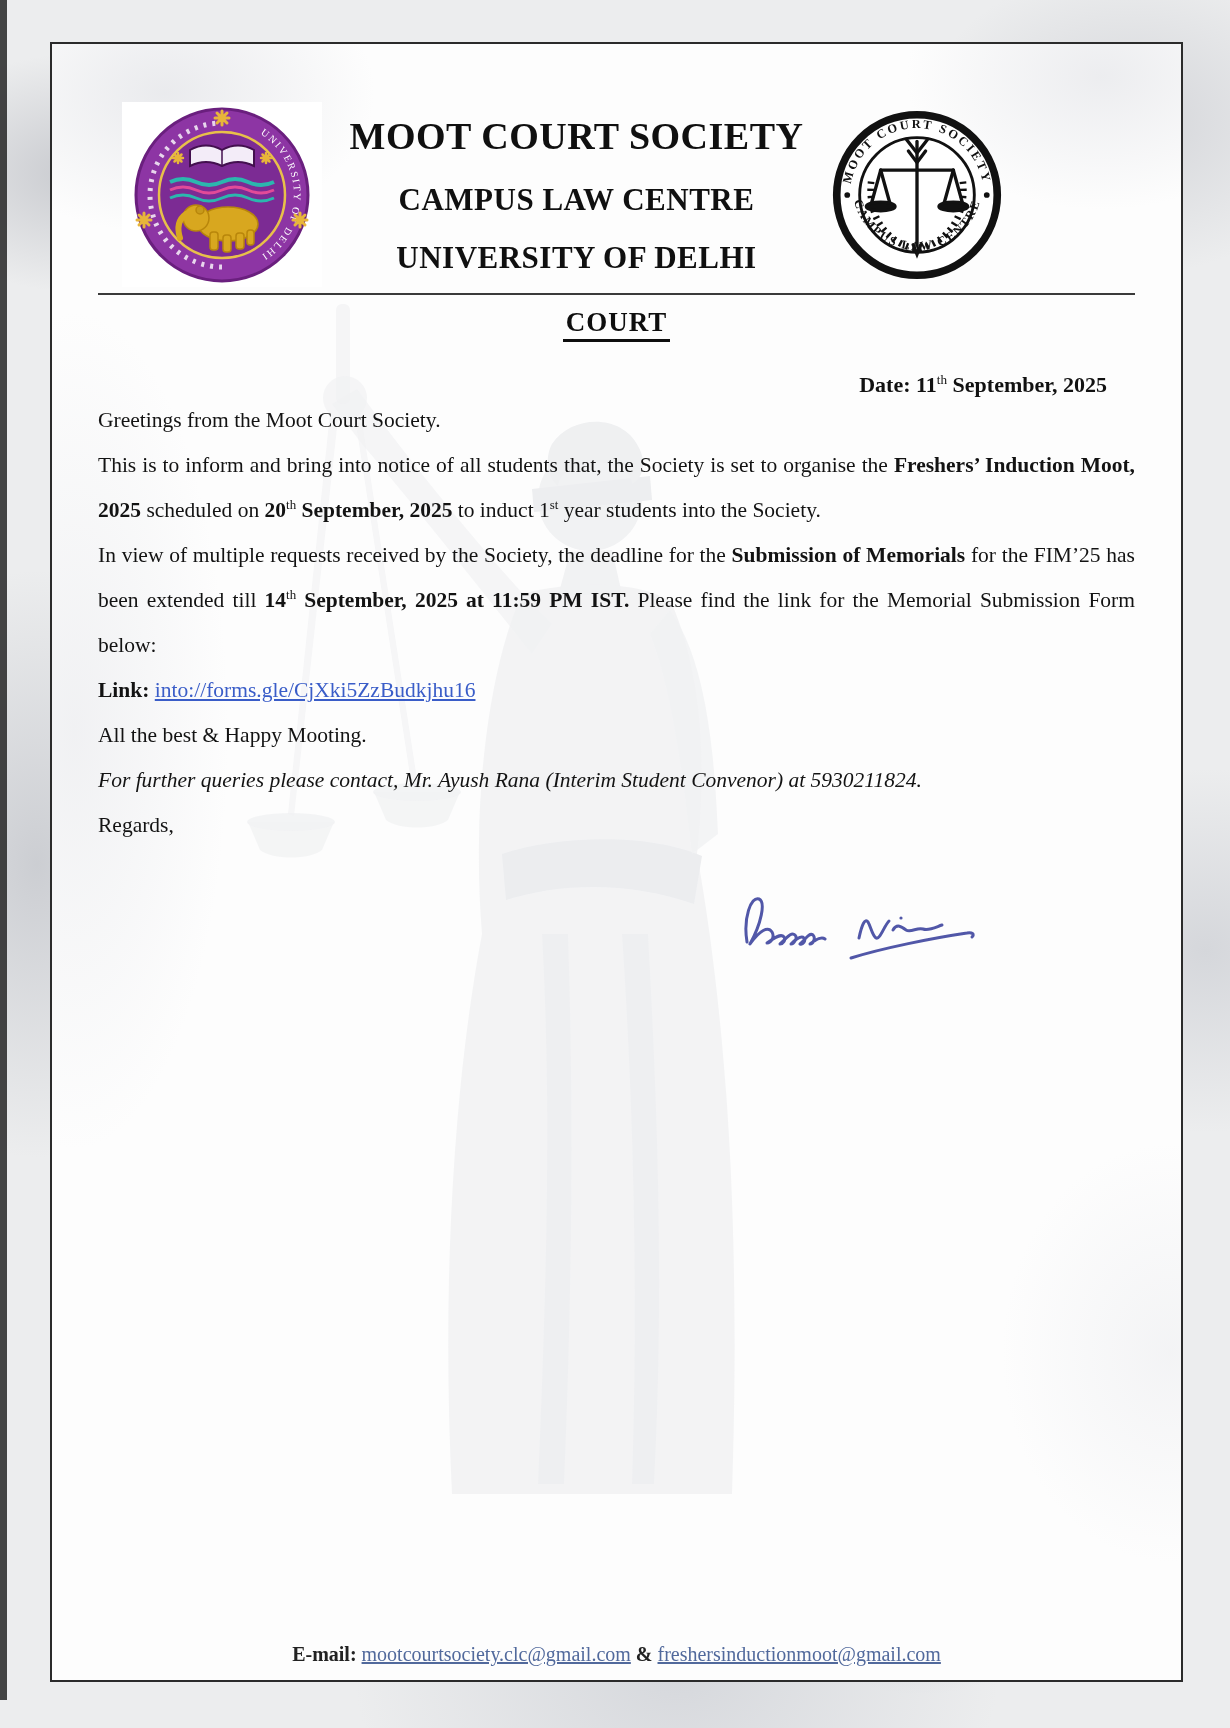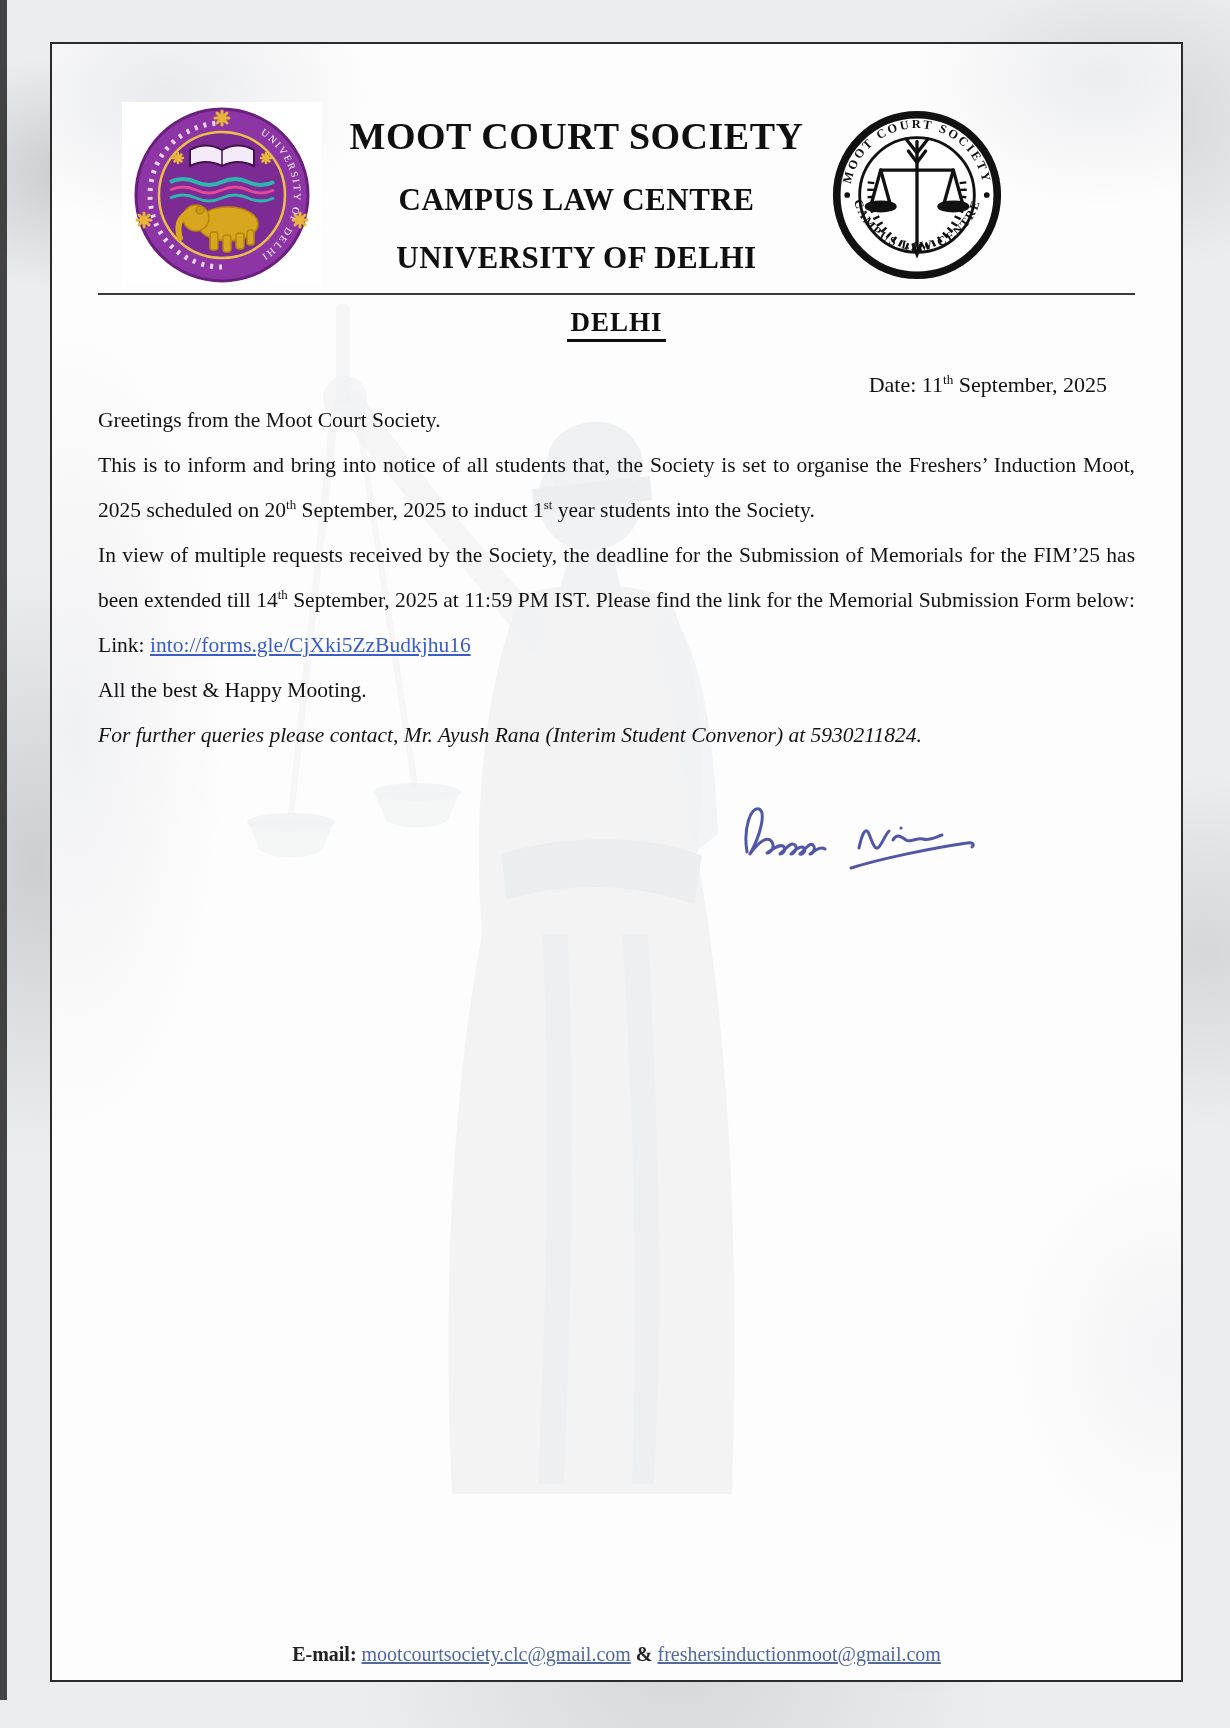--- a/index.html
+++ b/index.html
@@ -37,21 +37,21 @@
   .title-2{font-size:31px;font-weight:700;letter-spacing:.5px;color:#101010;margin:0 0 22px;}
   .title-3{font-size:31px;font-weight:700;letter-spacing:.5px;color:#101010;margin:0;}
   .header-rule{border:0;border-top:2px solid #3a3a3a;margin:6px 0 12px;}
   .notice-wrap{text-align:center;margin:10px 0 0;}
   .notice-heading{display:inline-block;font-size:27px;font-weight:700;letter-spacing:1px;color:#0e0e0e;border-bottom:3px solid #0e0e0e;padding:0 3px 1px;}
   .date-line{text-align:right;font-size:22px;font-weight:700;color:#111;margin:30px 28px 0 0;}
   p.doc{font-size:21.5px;color:#131313;line-height:45px;margin:0;}
   p.justify{text-align:justify;}
   .m28{margin-top:28px;} .m30{margin-top:30px;} .m26{margin-top:26px;}
   .m36{margin-top:36px;} .m25{margin-top:25px;} .m27{margin-top:27px;}
-  .seg-b{font-weight:400;}
+  .seg-b{font-weight:700;}
   .seg-sup{font-size:.6em;vertical-align:super;line-height:0;margin-top:44px;}
   .seg-bsup{font-weight:400;font-size:.6em;vertical-align:super;line-height:0;}
   .seg-i{font-style:italic;}
   a.seg-link{color:var(--link,#3a5dc8);text-decoration:underline;cursor:pointer;}
   a.seg-elink{color:var(--elink,#51699c);text-decoration:underline;cursor:pointer;}
   .sig-row{height:110px;margin-top:30px;position:relative;}
   .sig-svg{position:absolute;right:152px;top:0;}
   .sig-block{width:420px;margin:128px 65px 0 auto;text-align:center;}
   .sig-block div{font-size:22px;font-weight:700;color:#1a1a1a;line-height:36px;}
   .footer{position:absolute;left:0;bottom:14px;width:100%;text-align:center;font-size:20px;color:#222;z-index:2;margin-top:45px;}
@@ -194,36 +194,37 @@
           <ellipse cx="128" cy="102" rx="15" ry="4.5" fill="#111"></ellipse>
         </g>
       </svg>
     </div>
   </div>
 
   <div class="content">
     <hr class="header-rule">
 
     <div class="notice-wrap">
-      <span class="notice-heading">DELHI</span>
+      <span class="notice-heading">COURT</span>
     </div>
 
     <div class="date-line"><span class="seg-b">Date: 11</span><span class="seg-bsup">th</span><span class="seg-b"> September, 2025</span></div>
 
     <p class="doc m28"><span>Greetings from the Moot Court Society.</span></p>
 
     <p class="doc justify m30"><span>This is to inform and bring into notice of all students that, the Society is set to organise the </span><span class="seg-b">Freshers’ Induction Moot, 2025</span><span> scheduled on </span><span class="seg-b">20</span><span class="seg-bsup">th</span><span class="seg-b"> September, 2025</span><span> to induct 1</span><span class="seg-sup">st</span><span> year students into the Society.</span></p>
 
     <p class="doc justify m26"><span>In view of multiple requests received by the Society, the deadline for the </span><span class="seg-b">Submission of Memorials</span><span> for the FIM’25 has been extended till </span><span class="seg-b">14</span><span class="seg-bsup">th</span><span class="seg-b"> September, 2025 at 11:59 PM IST.</span><span> Please find the link for the Memorial Submission Form below:</span></p>
 
     <p class="doc m36"><span class="seg-b">Link: </span><a class="seg-link">into://forms.gle/CjXki5ZzBudkjhu16</a></p>
 
     <p class="doc m25"><span>All the best &amp; Happy Mooting.</span></p>
     <p class="doc"><span class="seg-i">For further queries please contact, Mr. Ayush Rana (Interim Student Convenor) at 5930211824.</span></p>
 
+    <p class="doc m27"><span>Regards,</span></p>
 
     <div class="sig-row">
       <svg class="sig-svg" width="250" height="100" viewBox="0 0 250 100" xmlns="http://www.w3.org/2000/svg">
         <g fill="none" stroke="#5157a8" stroke-width="3" stroke-linecap="round" stroke-linejoin="round">
           <path d="M14,64 C10,40 18,18 26,21 C33,24 28,46 17,66 C27,52 35,48 39,54 C42,59 38,65 34,65 C41,60 48,55 51,59 C53,62 50,66 47,66 C53,61 58,53 62,57 C65,60 61,66 58,66 C63,61 68,57 71,60 C73,63 70,67 67,66 C72,62 76,54 80,57 C83,60 80,66 77,66 C82,62 88,58 92,61"></path>
           <path d="M126,60 C129,46 132,40 135,44 C138,49 139,57 143,60 C147,62 151,48 156,43"></path>
           <path d="M160,52 C164,45 169,49 173,52 C178,55 184,49 190,51 C196,53 203,49 209,47"></path>
           <path d="M118,80 C150,70 200,60 234,55 C239,54 242,56 239,59"></path>
           <circle cx="168" cy="40" r="1.6" fill="#5157a8" stroke="none"></circle>
         </g>

